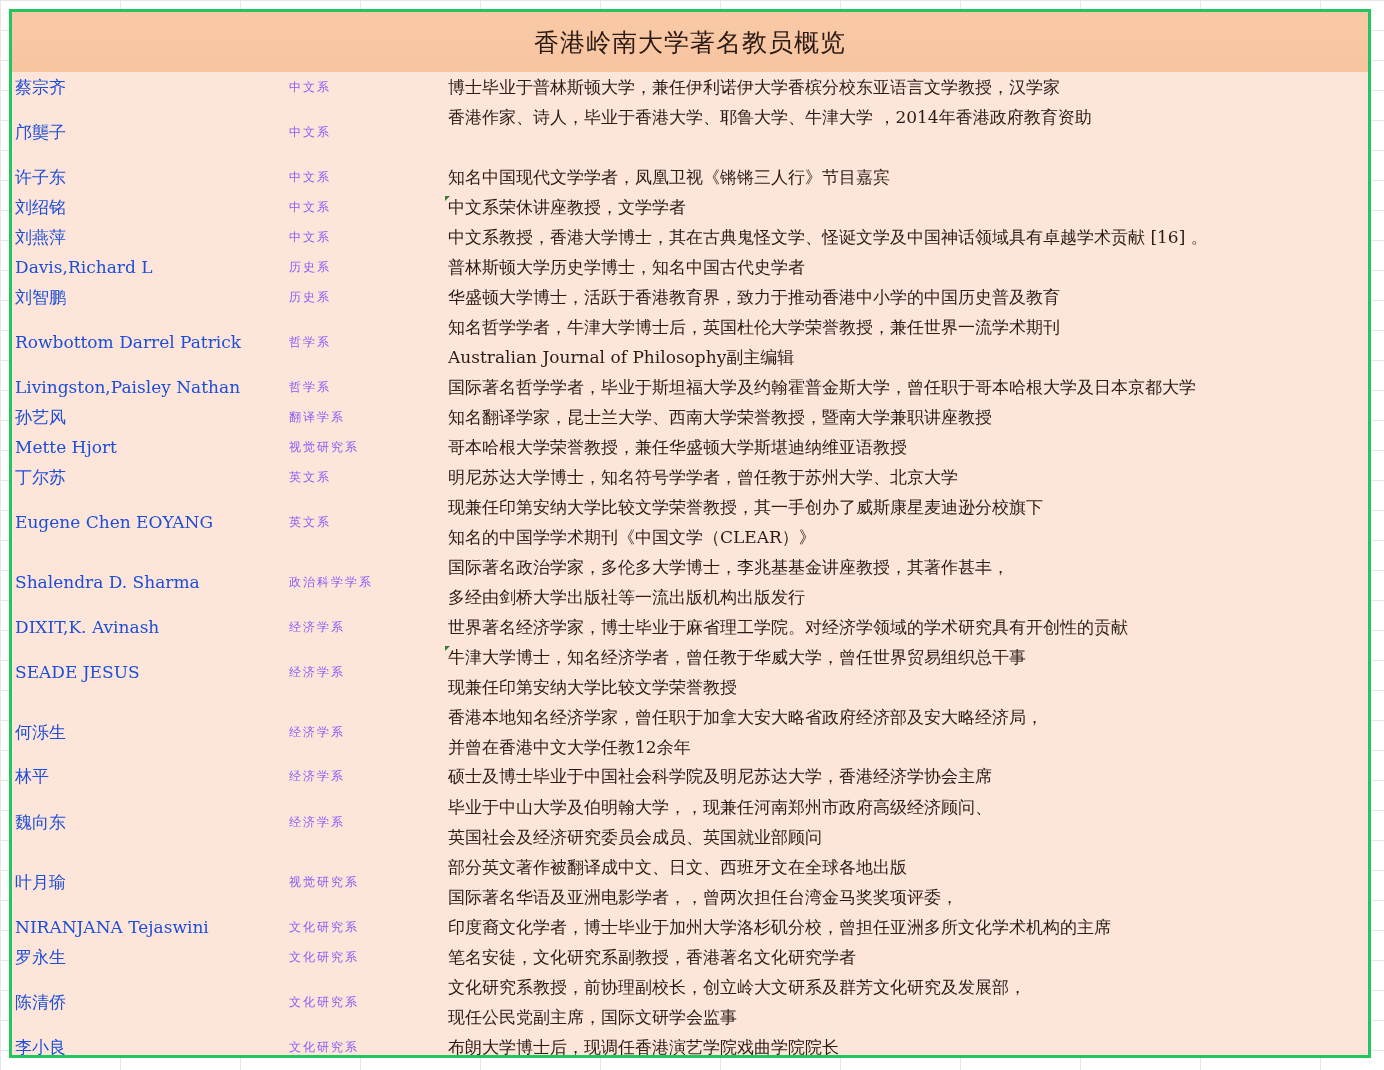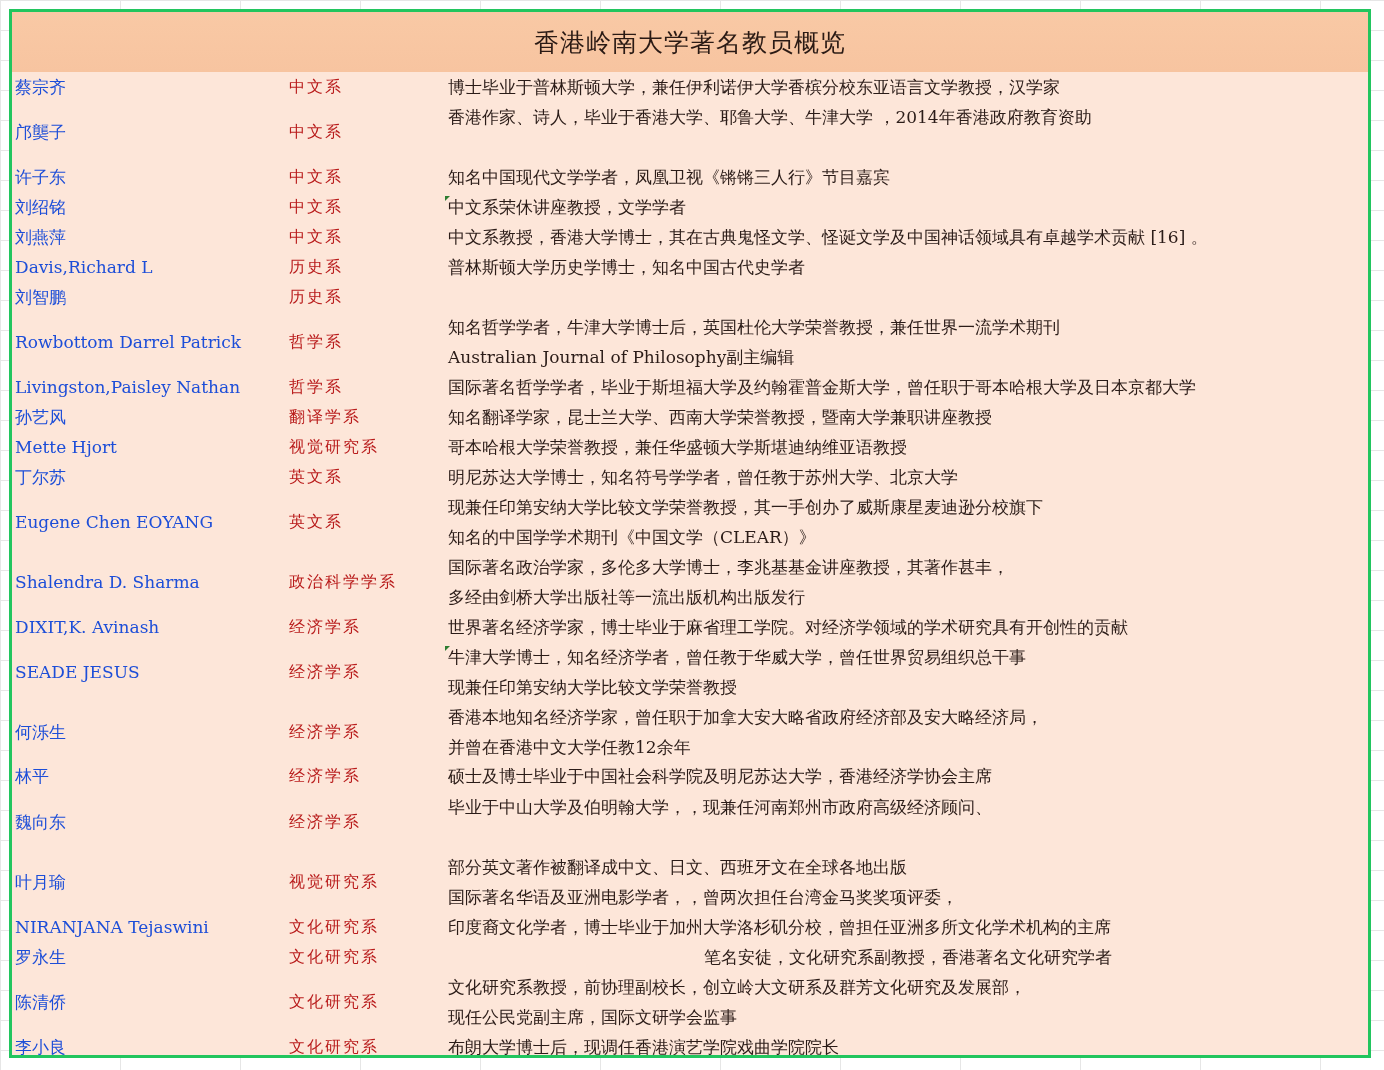--- a/index.html
+++ b/index.html
@@ -35,21 +35,21 @@
     .row {
       position: absolute; left: 0; right: 0;
       display: flex; align-items: center;
     }
     .name {
       position: absolute; left: 3px;
       font-size: 17px; color: #1d4ed8; white-space: nowrap;
     }
     .dept {
       position: absolute; left: 277px;
-      font-size: 16px; color: #b91c1c; white-space: nowrap;
+      font-size: 12px; color: #8b5cf6; white-space: nowrap;
       letter-spacing: 2px;
     }
     .desc {
       position: absolute; left: 436px; width: 920px;
       font-size: 17px; color: #2b1c18;
       line-height: 30px;
     }
     .desc div { white-space: nowrap; }
     .marker {
       position: absolute; left: 433px; width: 0; height: 0;
@@ -103,20 +103,23 @@
       <div class="row" style="top: 180px; height: 30px;">
         <div class="name">Davis,Richard L</div>
         <div class="dept">历史系</div>
         <div class="desc" style="top: 0px;">
           <div>普林斯顿大学历史学博士，知名中国古代史学者</div>
         </div>
       </div>
       <div class="row" style="top: 210px; height: 30px;">
         <div class="name">刘智鹏</div>
         <div class="dept">历史系</div>
+        <div class="desc" style="top: 0px;">
+          <div>华盛顿大学博士，活跃于香港教育界，致力于推动香港中小学的中国历史普及教育</div>
+        </div>
       </div>
       <div class="row" style="top: 240px; height: 60px;">
         <div class="name">Rowbottom Darrel Patrick</div>
         <div class="dept">哲学系</div>
         <div class="desc" style="top: 0px;">
           <div>知名哲学学者，牛津大学博士后，英国杜伦大学荣誉教授，兼任世界一流学术期刊</div>
           <div>Australian Journal of Philosophy副主编辑</div>
         </div>
       </div>
       <div class="row" style="top: 300px; height: 30px;">
@@ -192,38 +195,39 @@
         <div class="dept">经济学系</div>
         <div class="desc" style="top: 0px;">
           <div>硕士及博士毕业于中国社会科学院及明尼苏达大学，香港经济学协会主席</div>
         </div>
       </div>
       <div class="row" style="top: 720px; height: 60px;">
         <div class="name">魏向东</div>
         <div class="dept">经济学系</div>
         <div class="desc" style="top: 0px;">
           <div>毕业于中山大学及伯明翰大学，，现兼任河南郑州市政府高级经济顾问、</div>
+          <div>英国社会及经济研究委员会成员、英国就业部顾问</div>
         </div>
       </div>
       <div class="row" style="top: 780px; height: 60px;">
         <div class="name">叶月瑜</div>
         <div class="dept">视觉研究系</div>
         <div class="desc" style="top: 0px;">
           <div>部分英文著作被翻译成中文、日文、西班牙文在全球各地出版</div>
           <div>国际著名华语及亚洲电影学者，，曾两次担任台湾金马奖奖项评委，</div>
         </div>
       </div>
       <div class="row" style="top: 840px; height: 30px;">
         <div class="name">NIRANJANA Tejaswini</div>
         <div class="dept">文化研究系</div>
         <div class="desc" style="top: 0px;">
           <div>印度裔文化学者，博士毕业于加州大学洛杉矶分校，曾担任亚洲多所文化学术机构的主席</div>
         </div>
       </div>
-      <div class="row" style="top: 870px; height: 30px; text-align: center;">
+      <div class="row" style="top: 870px; height: 30px;">
         <div class="name">罗永生</div>
         <div class="dept">文化研究系</div>
         <div class="desc" style="top: 0px;">
           <div>笔名安徒，文化研究系副教授，香港著名文化研究学者</div>
         </div>
       </div>
       <div class="row" style="top: 900px; height: 60px;">
         <div class="name">陈清侨</div>
         <div class="dept">文化研究系</div>
         <div class="desc" style="top: 0px;">

